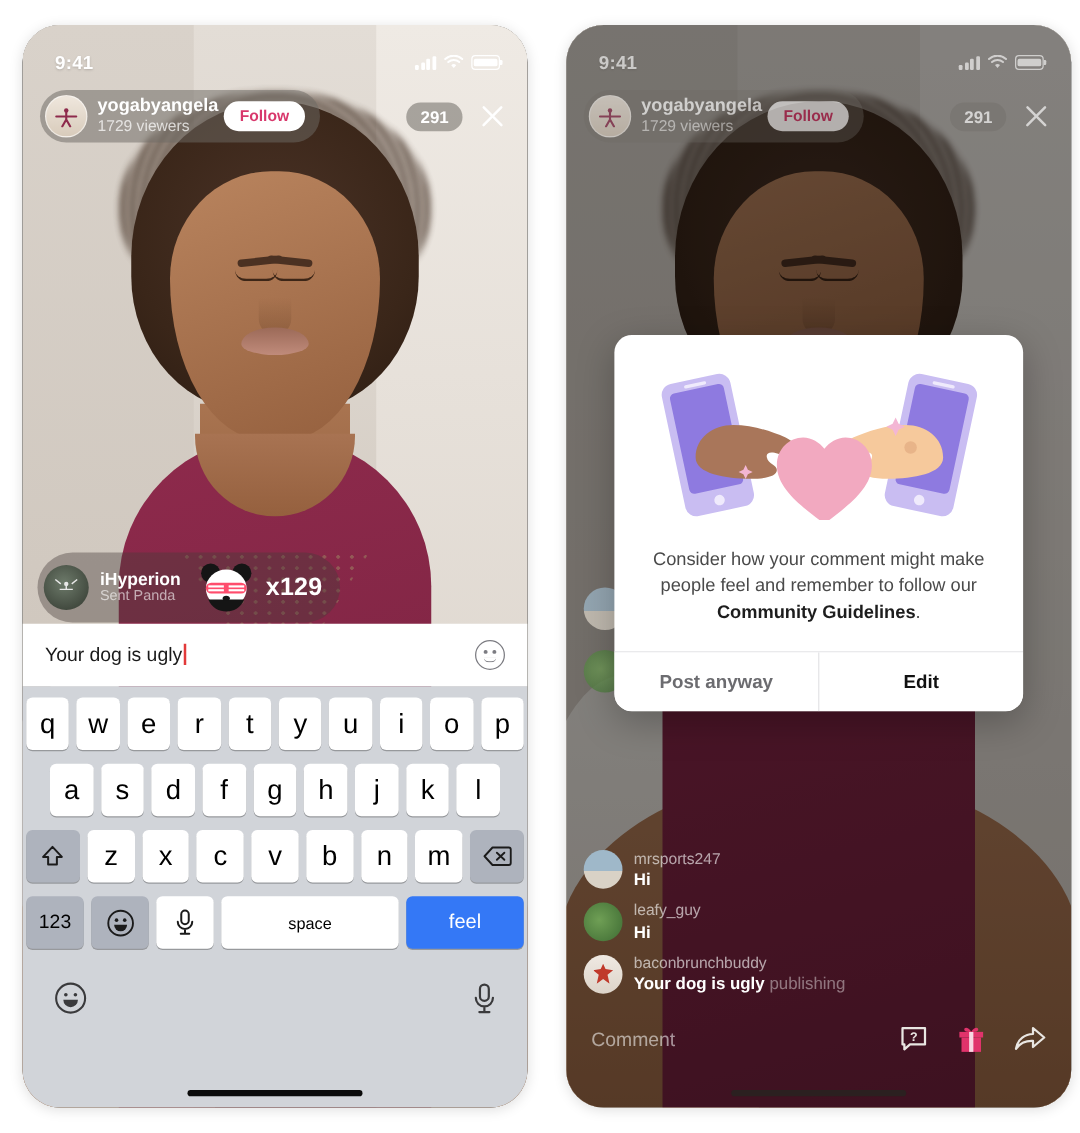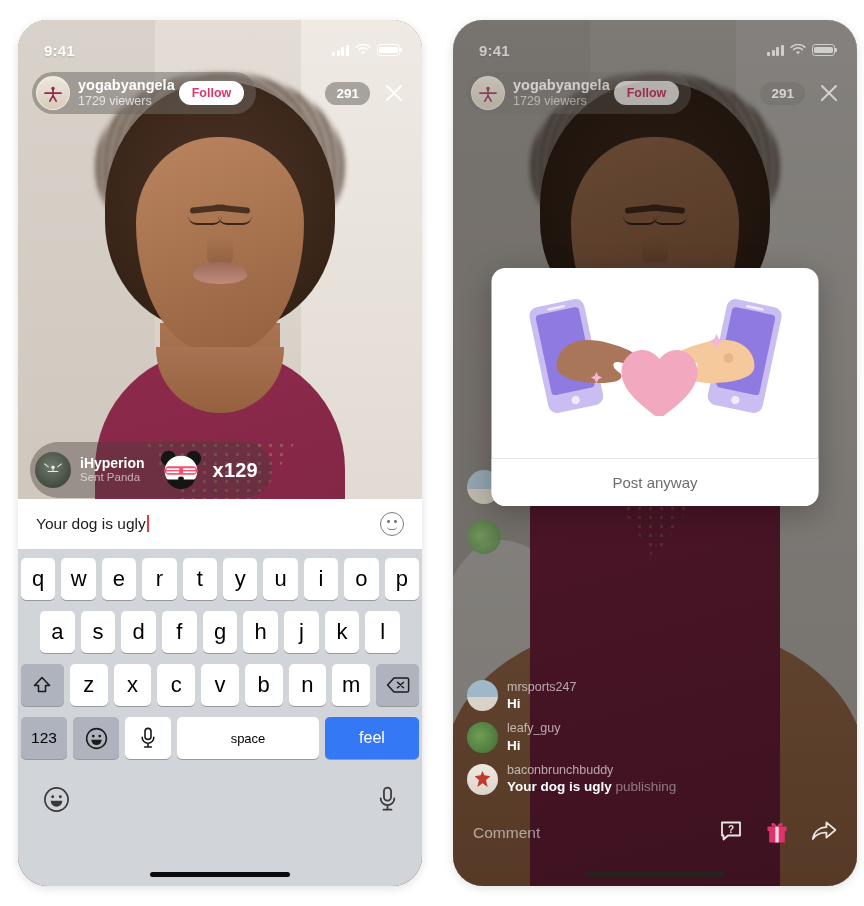--- a/index.html
+++ b/index.html
@@ -231,21 +231,21 @@
   .modal-body{ padding:22px 24px 20px; text-align:center; }
   .illus{ width:270px; height:126px; margin:4px auto 18px; display:block; }
   .mtitle{ font-size:20.5px; font-weight:800; color:#111; line-height:1.24; letter-spacing:-.2px; }
   .mbody{ font-size:14.6px; color:#4a4a4a; line-height:1.45; margin-top:11px; }
   .mbody b{ color:#1d1d1d; font-weight:700; }
   .modal-actions{ display:flex; border-top:1px solid #e4e4e6; }
   .mbtn{
     flex:1; text-align:center; padding:15px 0; font-size:15px; cursor:pointer;
     background:#fff; border:none; font-family:"Liberation Sans",sans-serif;
   }
-  .mbtn.secondary{ color:#6c6c70; font-weight:400; }
+  .mbtn.secondary{ color:#6c6c70; font-weight:700; }
   .mbtn.primary{ color:#111; font-weight:700; border-left:1px solid #e4e4e6; }
 </style>
 </head>
 <body>
 
 <div class="stage">
 
   <div class="phone" id="phone-left">
 
     <div class="video">
@@ -562,19 +562,21 @@
             <rect x="215" y="11.5" width="18" height="2.6" rx="1.3" fill="#efeafc"></rect>
             <circle cx="224" cy="107" r="4.2" fill="#efeafc"></circle>
           </g>
           <path d="M36 72c0-16 14-26 30-26 16 0 30 5 42 10 6 3 10 7 8 11-2 5-9 4-14 2-6-2-10-1-9 3 1 5 8 6 8 10 0 5-9 7-21 7-20 0-44-4-44-17z" fill="#a9765a"></path>
           <path d="M234 72c0-16-14-26-30-26-16 0-30 5-42 10-6 3-10 7-8 11 2 5 9 4 14 2 6-2 10-1 9 3-1 5-8 6-8 10 0 5 9 7 21 7 20 0 44-4 44-17z" fill="#f6c99c"></path>
           <circle cx="208" cy="64" r="5" fill="#e8b489"></circle>
           <path d="M135 122c-14-11-34-25-34-44 0-13 10-22 21-22 7 0 13 4 17 9 4-5 10-9 17-9 11 0 21 9 21 22 0 19-20 33-34 44z" fill="#f2a9c0"></path>
           <path d="M196 40l2.4 5 5 2.4-5 2.4-2.4 5-2.4-5-5-2.4 5-2.4z" fill="#f3b6d4"></path>
           <path d="M76 78l1.8 3.8 3.8 1.8-3.8 1.8L76 89.2l-1.8-3.8L70.4 83.6l3.8-1.8z" fill="#f3b6d4"></path>
         </svg>
+        <div class="mbody"><span>Consider how your comment might make people feel and remember to follow our </span><b>Community Guidelines</b><span>.</span></div>
       </div>
       <div class="modal-actions">
         <button class="mbtn secondary">Post anyway</button>
+        <button class="mbtn primary">Edit</button>
       </div>
     </div>
   </div>
 </div>
 
 </body></html>

